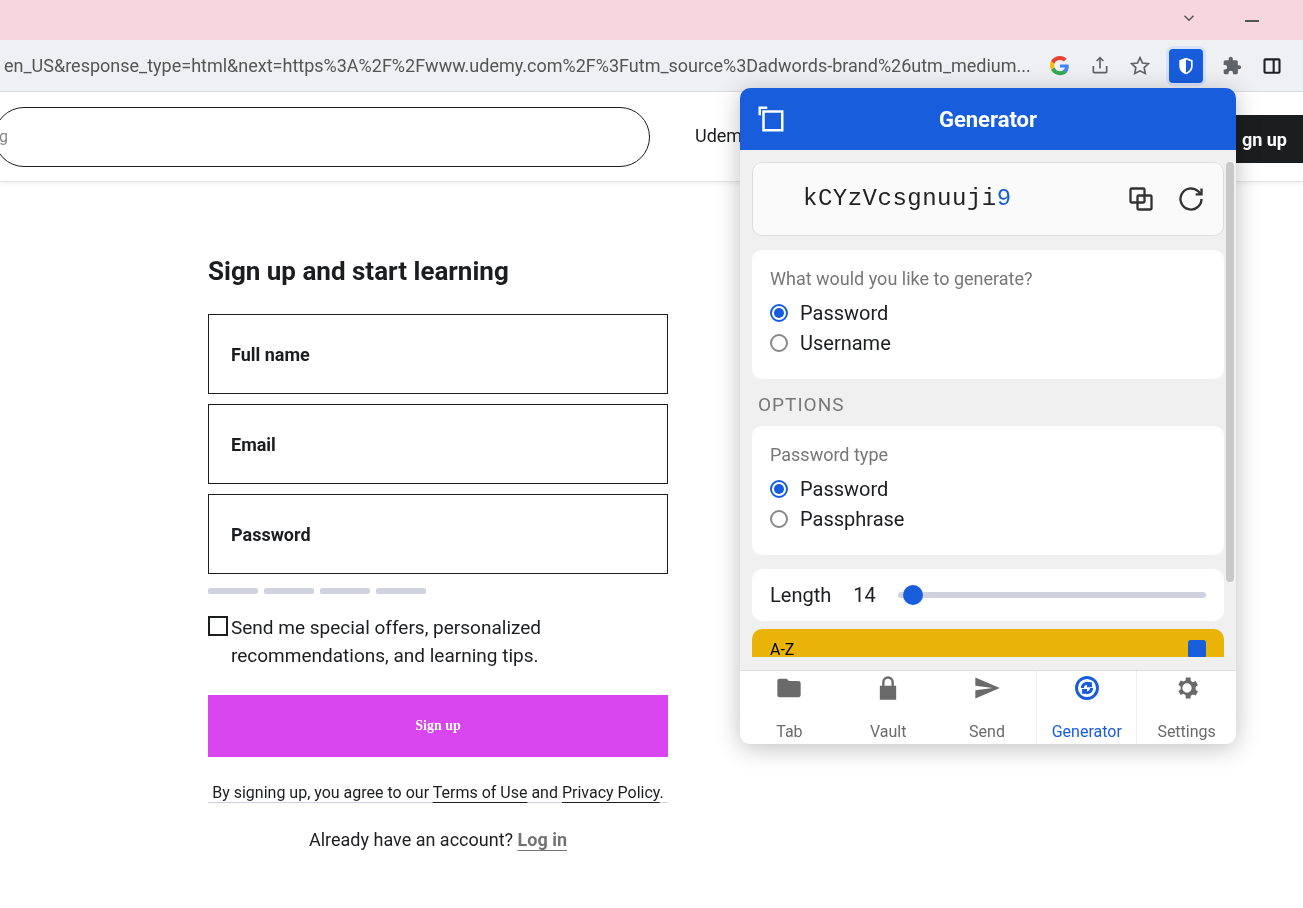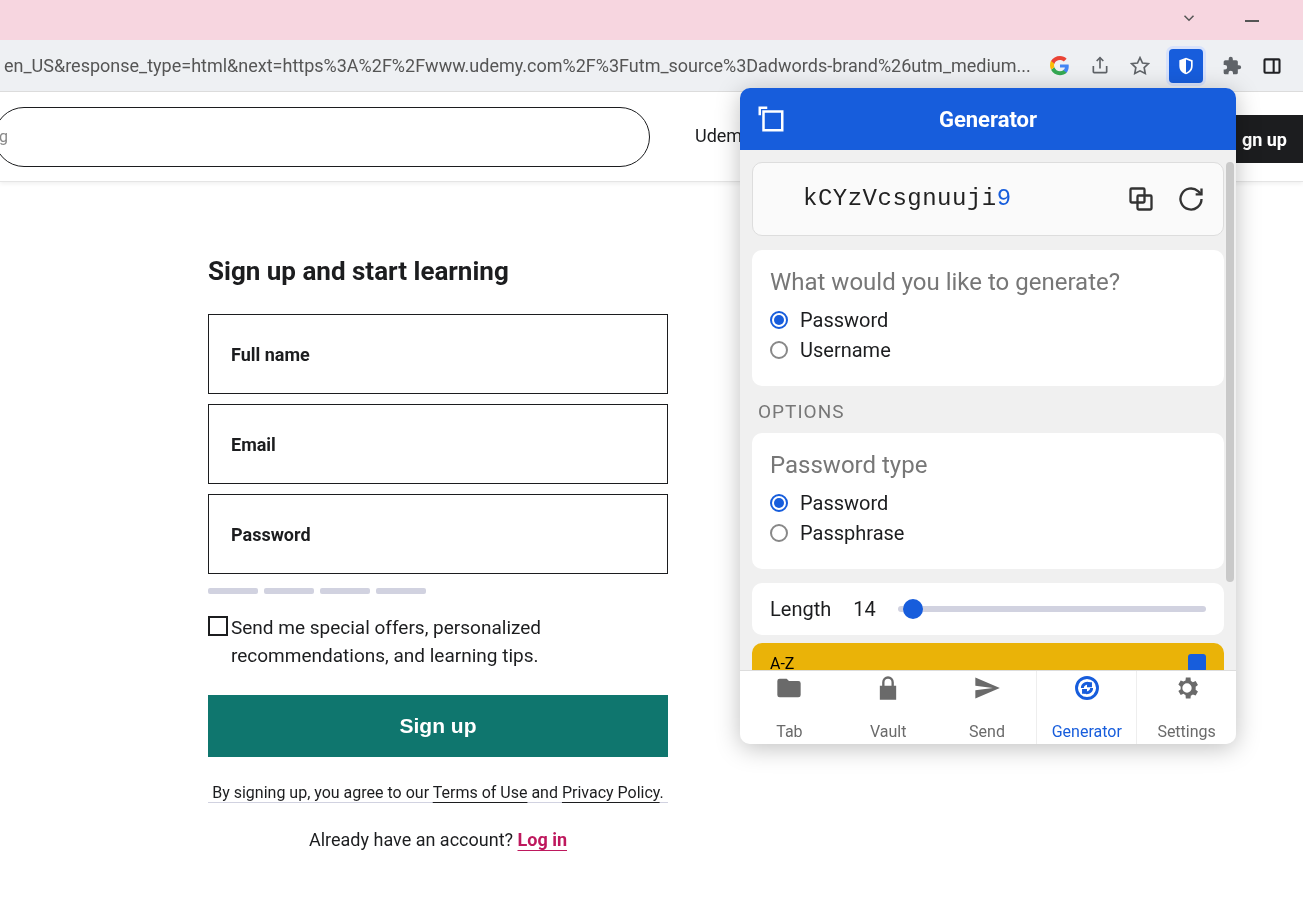--- a/index.html
+++ b/index.html
@@ -27,41 +27,41 @@
 
 .form-wrap { width: 460px; margin-left: 208px; margin-top: 74px; }
 .form-title { font-size: 26px; font-weight: 700; color:#1c1d1f; margin-bottom: 28px;}
 .field { height: 80px; border:1px solid #1c1d1f; width:100%; margin-bottom: 10px; display:flex; align-items:center; padding: 0 22px;}
 .field-label { font-weight:700; color:#1c1d1f; font-size:18px; }
 .pw-bars { display:flex; gap:6px; margin-top:14px; margin-bottom:20px;}
 .pw-bar { width:50px; height:6px; background:#d1d2e0; border-radius:2px;}
 .chk-row { display:flex; gap:3px; align-items:flex-start; margin-bottom: 26px;}
 .chk-box { width:20px; height:20px; border:2px solid #1c1d1f; flex-shrink:0; margin-top:2px; cursor:pointer;}
 .chk-text { font-size:19px; color:#1c1d1f; line-height:1.45;}
-.signup-btn { width:100%; height:62px; background:#0f766e; color:#fff; font-weight:700; font-size:21px; border:none; cursor:pointer;}
+.signup-btn { width:100%; height:62px; background:#d946ef; color:#fff; font-weight:700; font-size:14px; border:none; cursor:pointer;font-family:Liberation Serif, serif;}
 .terms { font-size:16px; color:#1c1d1f; text-align:center; margin-top:26px; border-bottom:1px solid #d1d2e0;}
 .terms a { color:#1c1d1f; text-decoration: underline; text-underline-offset: 4px;}
 .already { text-align:center; font-size:18px; color:#1c1d1f; margin-top:26px;}
-.already a { color:#be185d; font-weight:700; text-decoration:underline; text-underline-offset:4px;text-align:center;}
+.already a { color:#737373; font-weight:700; text-decoration:underline; text-underline-offset:4px;text-align:center;}
 
 
 .bw-popup { position:absolute; left: 740px; top: 88px; width: 496px; height: 656px; background:#f0f0f0; border-radius: 10px; box-shadow: 0 4px 24px rgba(0,0,0,.25); overflow:hidden; display:flex; flex-direction:column;}
 .bw-header { height: 62px; background:#175ddc; display:flex; align-items:center; justify-content:center; position:relative;}
 .bw-header-title { color:#fff; font-weight:700; font-size:22px;}
 .bw-popout { position:absolute; left:16px; top:16px; width:30px; height:30px; cursor:pointer;}
 .bw-body { flex:1; overflow-y:auto; padding: 12px; background:#f0f0f0; position: relative;}
 .bw-scrollbar { position:absolute; right:2px; top:12px; width:8px; height:420px; background:#c9c9c9; border-radius:4px;}
 .bw-card { background:#fafafa; border:1px solid #ddd; border-radius:10px; padding:22px 18px; margin-bottom:14px;}
 .bw-gen-row { display:flex; align-items:flex-start; justify-content:space-between;margin-left:32px;}
 .bw-gen-text { font-family: "Courier New", monospace; font-size:24px; color:#222; letter-spacing: 0.5px;}
 .bw-gen-text .digit { color:#175ddc;}
 .bw-gen-icons { display:flex; gap:22px;}
 .bw-icon-btn { width:28px; height:28px; cursor:pointer; color:#333;}
 .bw-card-white { background:#fff; border-radius:10px; padding:18px; margin-bottom:14px;}
-.bw-prompt { color:#777; font-size:24px; margin-bottom:12px;}
+.bw-prompt { color:#777; font-size:18px; margin-bottom:12px;}
 .bw-radio-row { display:flex; align-items:center; gap:12px; font-size:20px; color:#1c1d1f; margin:6px 0; cursor:pointer;}
 .bw-radio { width:18px; height:18px; border-radius:50%; border:2px solid #175ddc; display:inline-flex; align-items:center; justify-content:center;}
 .bw-radio.off { border-color:#888;}
 .bw-radio-dot { width:10px; height:10px; border-radius:50%; background:#175ddc;}
 .bw-section-label { color:#777; font-size:19px; letter-spacing:1px; margin: 12px 0 10px 6px;}
 .bw-length-row { display:flex; align-items:center; gap: 22px; padding: 14px 18px; background:#fff; border-radius:10px; margin-bottom: 8px;}
 .bw-length-label { font-size:20px; color:#1c1d1f;}
 .bw-length-val { font-size:20px; color:#1c1d1f;}
 .bw-slider { flex:1; display:flex; align-items:center; position:relative;}
 .bw-slider-track { height:6px; background:#d1d2e0; border-radius:4px; width:100%;}

